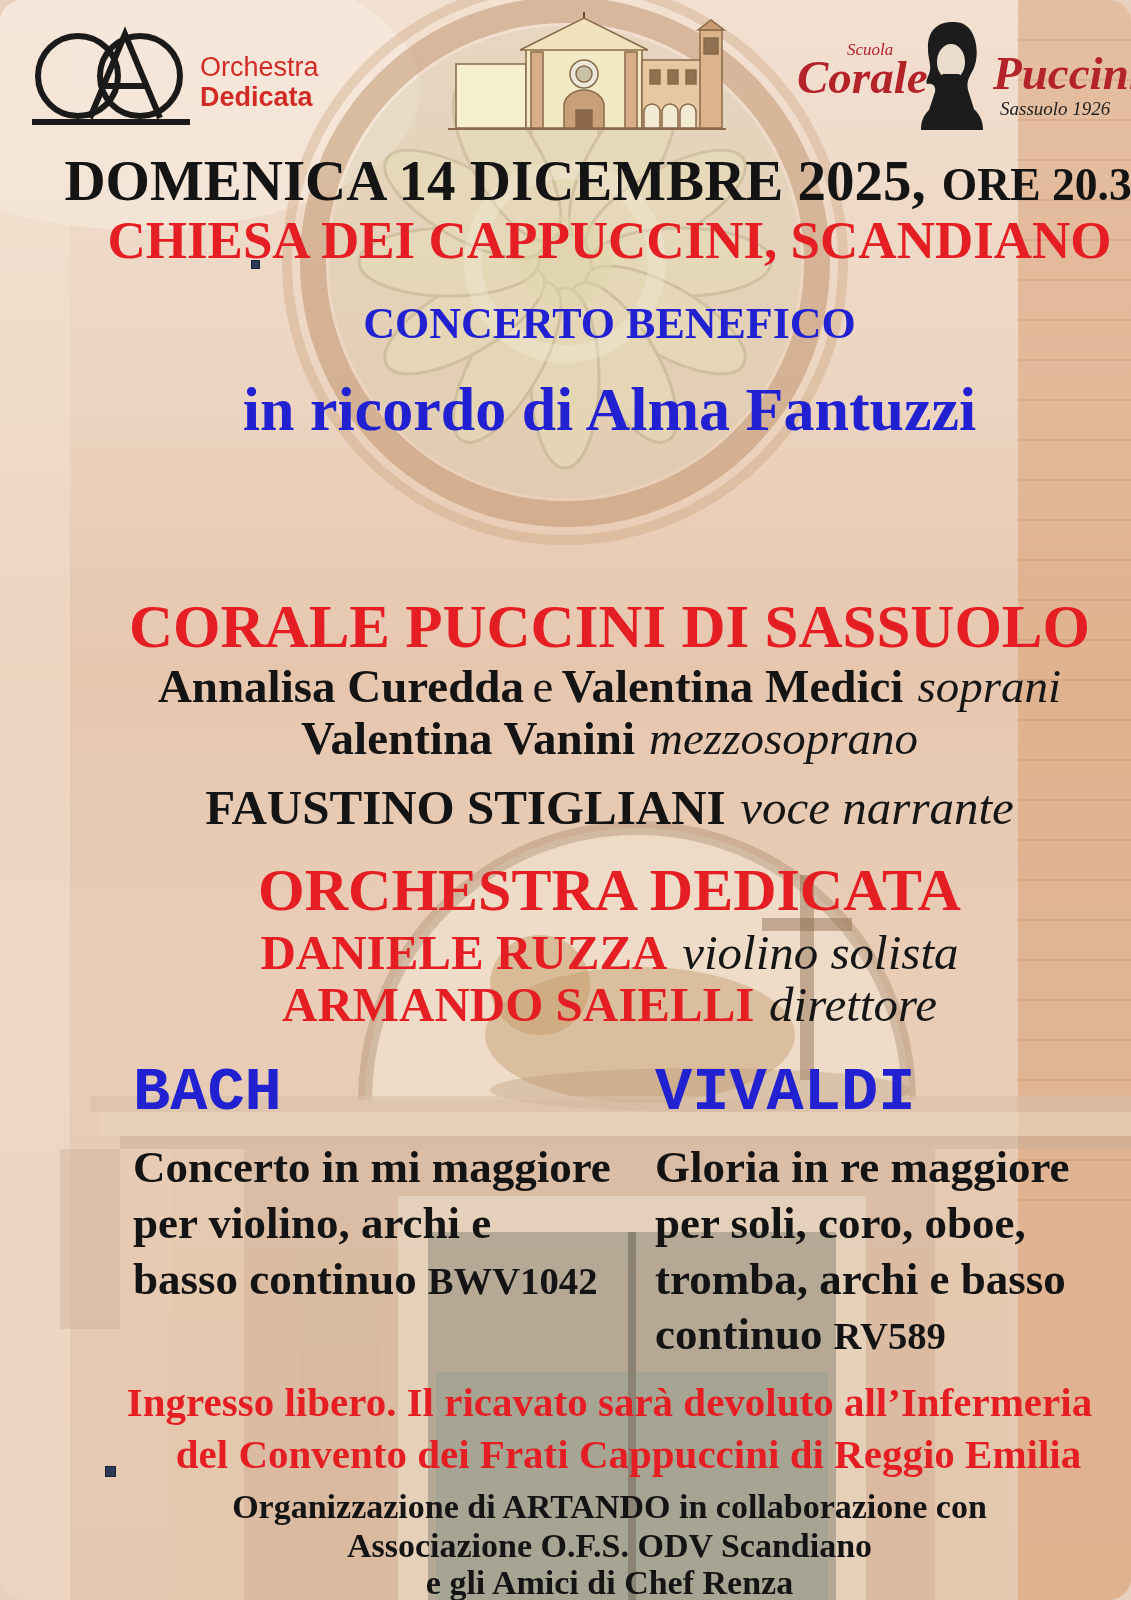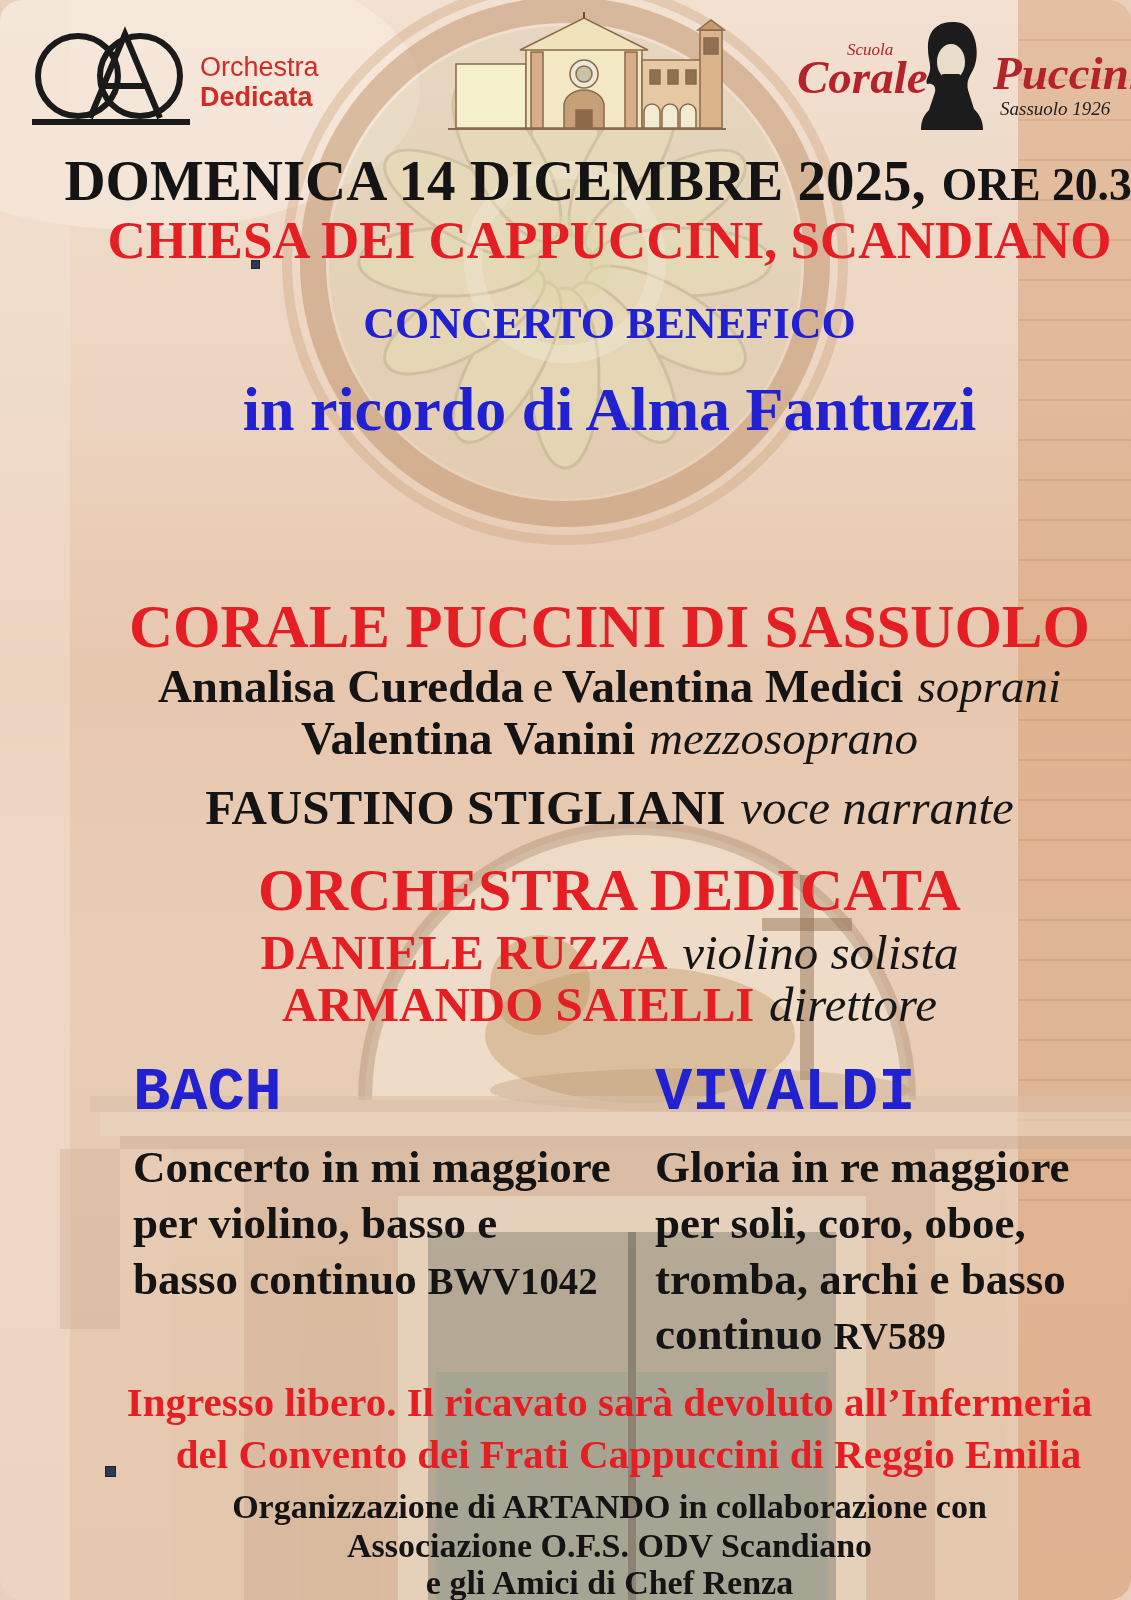--- a/index.html
+++ b/index.html
@@ -233,21 +233,21 @@
     <span>DANIELE RUZZA</span><span class="role">violino solista</span>
   </div>
 
   <div class="line red" style="top:979px;font-size:49px;">
     <span>ARMANDO SAIELLI</span><span class="role">direttore</span>
   </div>
 
   <div class="col" style="left:133px;top:1062px;">
     <div class="composer">BACH</div>
     <div class="pline">Concerto in mi maggiore</div>
-    <div class="pline">per violino, basso e</div>
+    <div class="pline">per violino, archi e</div>
     <div class="pline">
       <span>basso continuo</span><span class="codepart">BWV1042</span>
     </div>
   </div>
 
   <div class="col" style="left:655px;top:1062px;">
     <div class="composer">VIVALDI</div>
     <div class="pline">Gloria in re maggiore</div>
     <div class="pline">per soli, coro, oboe,</div>
     <div class="pline">tromba, archi e basso</div>

